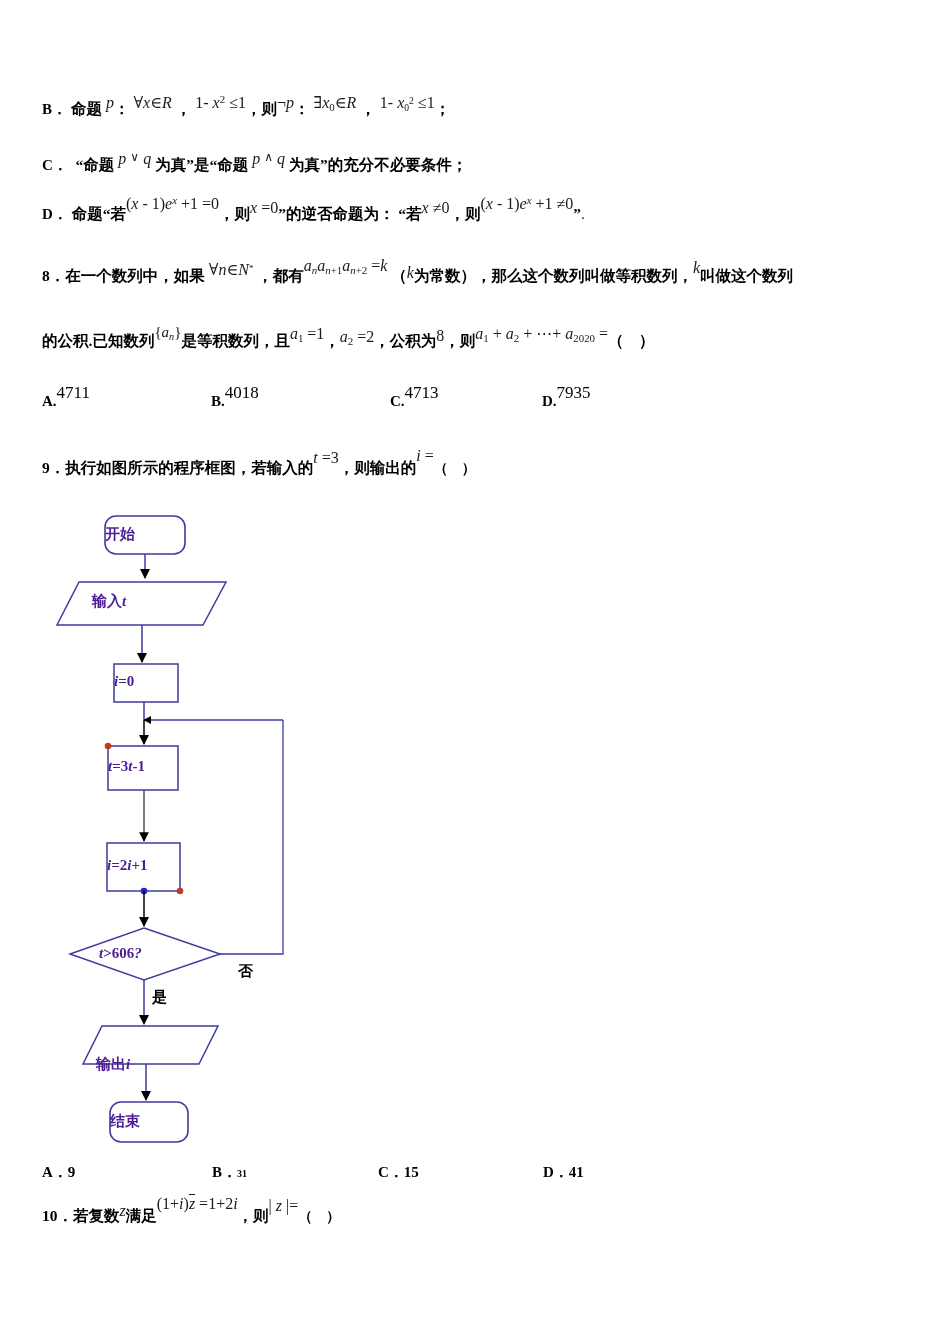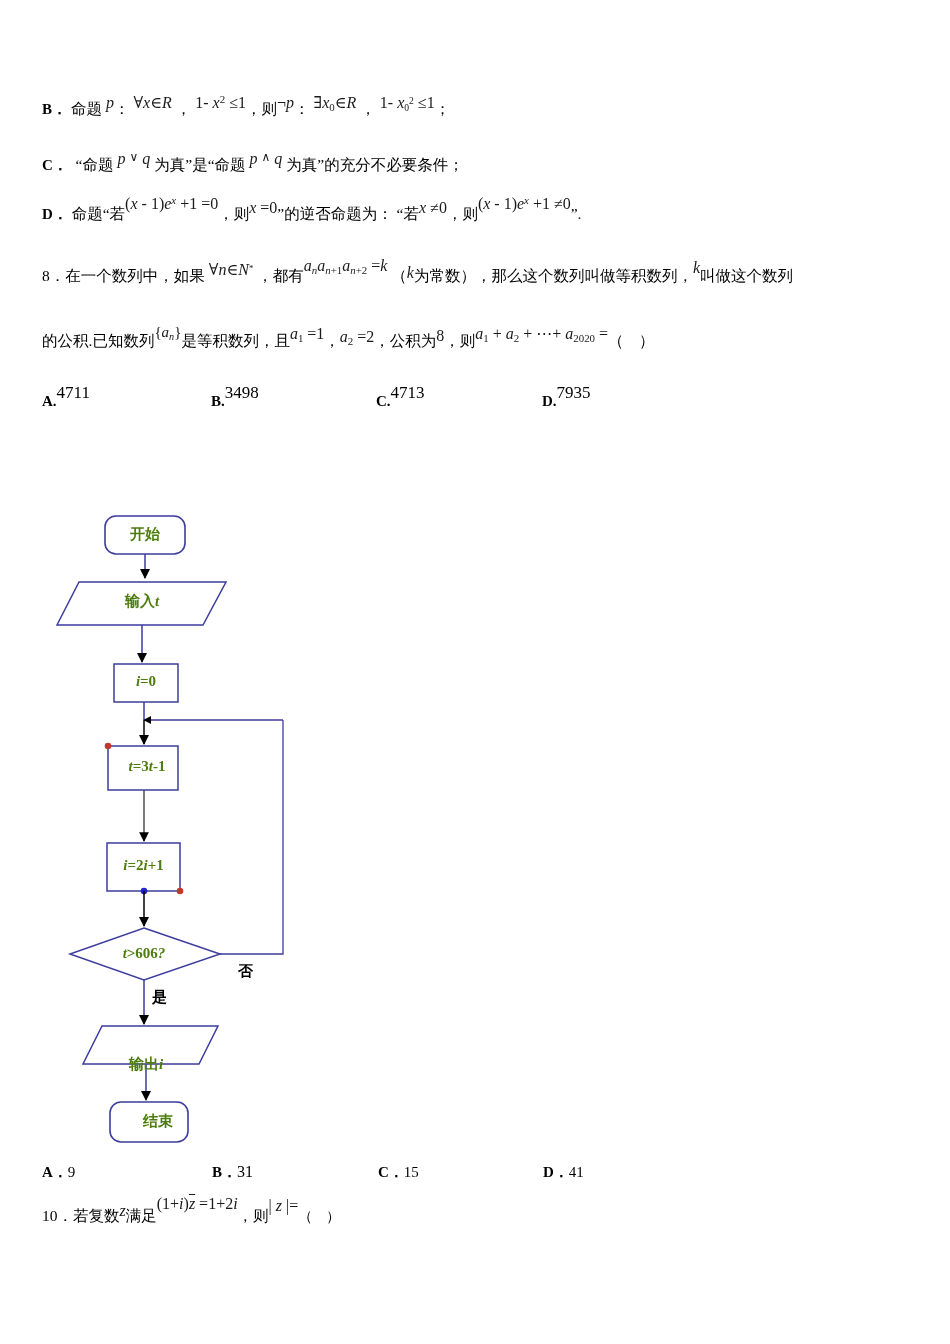--- a/index.html
+++ b/index.html
@@ -25,21 +25,21 @@
 
   
   .qline {
     position: absolute;
     font-size: 15.5px;
     line-height: 1.0;
     white-space: nowrap;
   }
   .cn {
     font-family: "Liberation Serif", "DejaVu Serif", serif;
-    font-weight: normal;
+    font-weight: bold;
   }
   .opt-letter {
     font-weight: bold;
     font-size: 15px;
   }
   .mathit {
     font-family: "Liberation Serif", "DejaVu Serif", serif;
     font-style: italic;
     font-weight: normal;
     color: #1a1a1a;
@@ -77,23 +77,23 @@
     left: 40px;
     top: 500px;
     width: 330px;
     height: 660px;
   }
   .fc-label {
     position: absolute;
     font-family: "Liberation Serif", "DejaVu Serif", serif;
     font-weight: bold;
     font-size: 15px;
-    color: #4d7c0f;
+    color: #4c1d95;
     white-space: nowrap;
-    text-align: center;
+    text-align: left;
     pointer-events: none;
   }
   .fc-label i {
     font-style: italic;
   }
   .edge-label {
     position: absolute;
     font-family: "Liberation Serif", "DejaVu Serif", serif;
     font-weight: bold;
     font-size: 15px;
@@ -124,29 +124,32 @@
   </div>
 
   <div class="qline" style="left:42px; top:333px;">
     <span class="cn">的公积.已知数列</span><span class="raise mathup" style="top:-9px;font-size:15px;">{<i class="mathit">a</i><sub><i>n</i></sub>}</span><span class="cn">是等积数列，且</span><span class="raise mathup" style="top:-7px;"><i class="mathit">a</i><sub>1</sub> =1</span><span class="cn">，</span><span class="raise mathup" style="top:-4px;"><i class="mathit">a</i><sub>2</sub> =2</span><span class="cn">，公积为</span><span class="raise mathup" style="top:-5px;">8</span><span class="cn">，则</span><span class="raise mathup" style="top:-7px;"><i class="mathit">a</i><sub>1</sub> + <i class="mathit">a</i><sub>2</sub> + ⋯+ <i class="mathit">a</i><sub>2020</sub> =</span><span class="cn">（　）</span>
   </div>
 
   <div class="qline" style="left:42px; top:392px;">
     <span class="opt-letter">A.</span><span class="num raise" style="top:-8px;">4711</span>
   </div>
   <div class="qline" style="left:211px; top:392px;">
-    <span class="opt-letter">B.</span><span class="num raise" style="top:-8px;">3498</span>
-  </div>
-  <div class="qline" style="left:376px; top:392px;text-align:right;">
+    <span class="opt-letter">B.</span><span class="num raise" style="top:-8px;">4018</span>
+  </div>
+  <div class="qline" style="left:390px; top:392px;text-align:right;">
     <span class="opt-letter">C.</span><span class="num raise" style="top:-8px;">4713</span>
   </div>
   <div class="qline" style="left:542px; top:392px;">
     <span class="opt-letter">D.</span><span class="num raise" style="top:-8px;">7935</span>
   </div>
 
+  <div class="qline" style="left:42px; top:460px;">
+    <span class="cn">9．</span><span class="cn">执行如图所示的程序框图，若输入的</span><span class="raise mathup" style="top:-10px;"><i class="mathit">t</i> =3</span><span class="cn">，则输出的</span><span class="raise mathup" style="top:-12px;"><i class="mathit">i</i> =</span><span class="cn" style="font-size:14px;">（　）</span>
+  </div>
 
   <div id="flowchart">
     <svg width="330" height="660" viewBox="0 0 330 660" xmlns="http://www.w3.org/2000/svg">
       <defs>
         <marker id="arrH" viewBox="0 0 10 10" refX="9" refY="5" markerWidth="7" markerHeight="7" orient="auto-start-reverse">
           <path d="M 0 0 L 10 5 L 0 10 z" fill="#000"></path>
         </marker>
         <marker id="arrL" viewBox="0 0 10 10" refX="9" refY="5" markerWidth="6" markerHeight="6" orient="auto-start-reverse">
           <path d="M 0 0 L 10 5 L 0 10 z" fill="#000"></path>
         </marker>
@@ -210,21 +213,21 @@
     <div class="fc-label" style="left:70px; top:612px; width:96px;">结束</div>
 
     <div class="edge-label" style="left:198px; top:462px;">否</div>
     <div class="edge-label" style="left:112px; top:488px;">是</div>
   </div>
 
   <div class="qline" style="left:42px; top:1164px;">
     <span class="opt-letter">A．</span><span class="cn" style="font-size:15px;">9</span>
   </div>
   <div class="qline" style="left:212px; top:1164px;">
-    <span class="opt-letter">B．</span><span class="cn" style="font-size:16px;">31</span>
+    <span class="opt-letter">B．</span><span class="cn" style="font-size:10px;">31</span>
   </div>
   <div class="qline" style="left:378px; top:1164px;">
     <span class="opt-letter">C．</span><span class="cn" style="font-size:15px;">15</span>
   </div>
   <div class="qline" style="left:543px; top:1164px;">
     <span class="opt-letter">D．</span><span class="cn" style="font-size:15px;">41</span>
   </div>
 
   <div class="qline" style="left:42px; top:1208px;">
     <span class="cn">10．</span><span class="cn">若复数</span><span class="raise mathit" style="top:-5px;">z</span><span class="cn">满足</span><span class="raise mathup" style="top:-12px;">(1+<i class="mathit">i</i>)<span style="text-decoration:overline;"><i class="mathit">z</i></span> =1+2<i class="mathit">i</i></span><span class="cn">，则</span><span class="raise mathup" style="top:-10px;">| <i class="mathit">z</i> |=</span><span class="cn" style="font-size:14px;">（　）</span>

